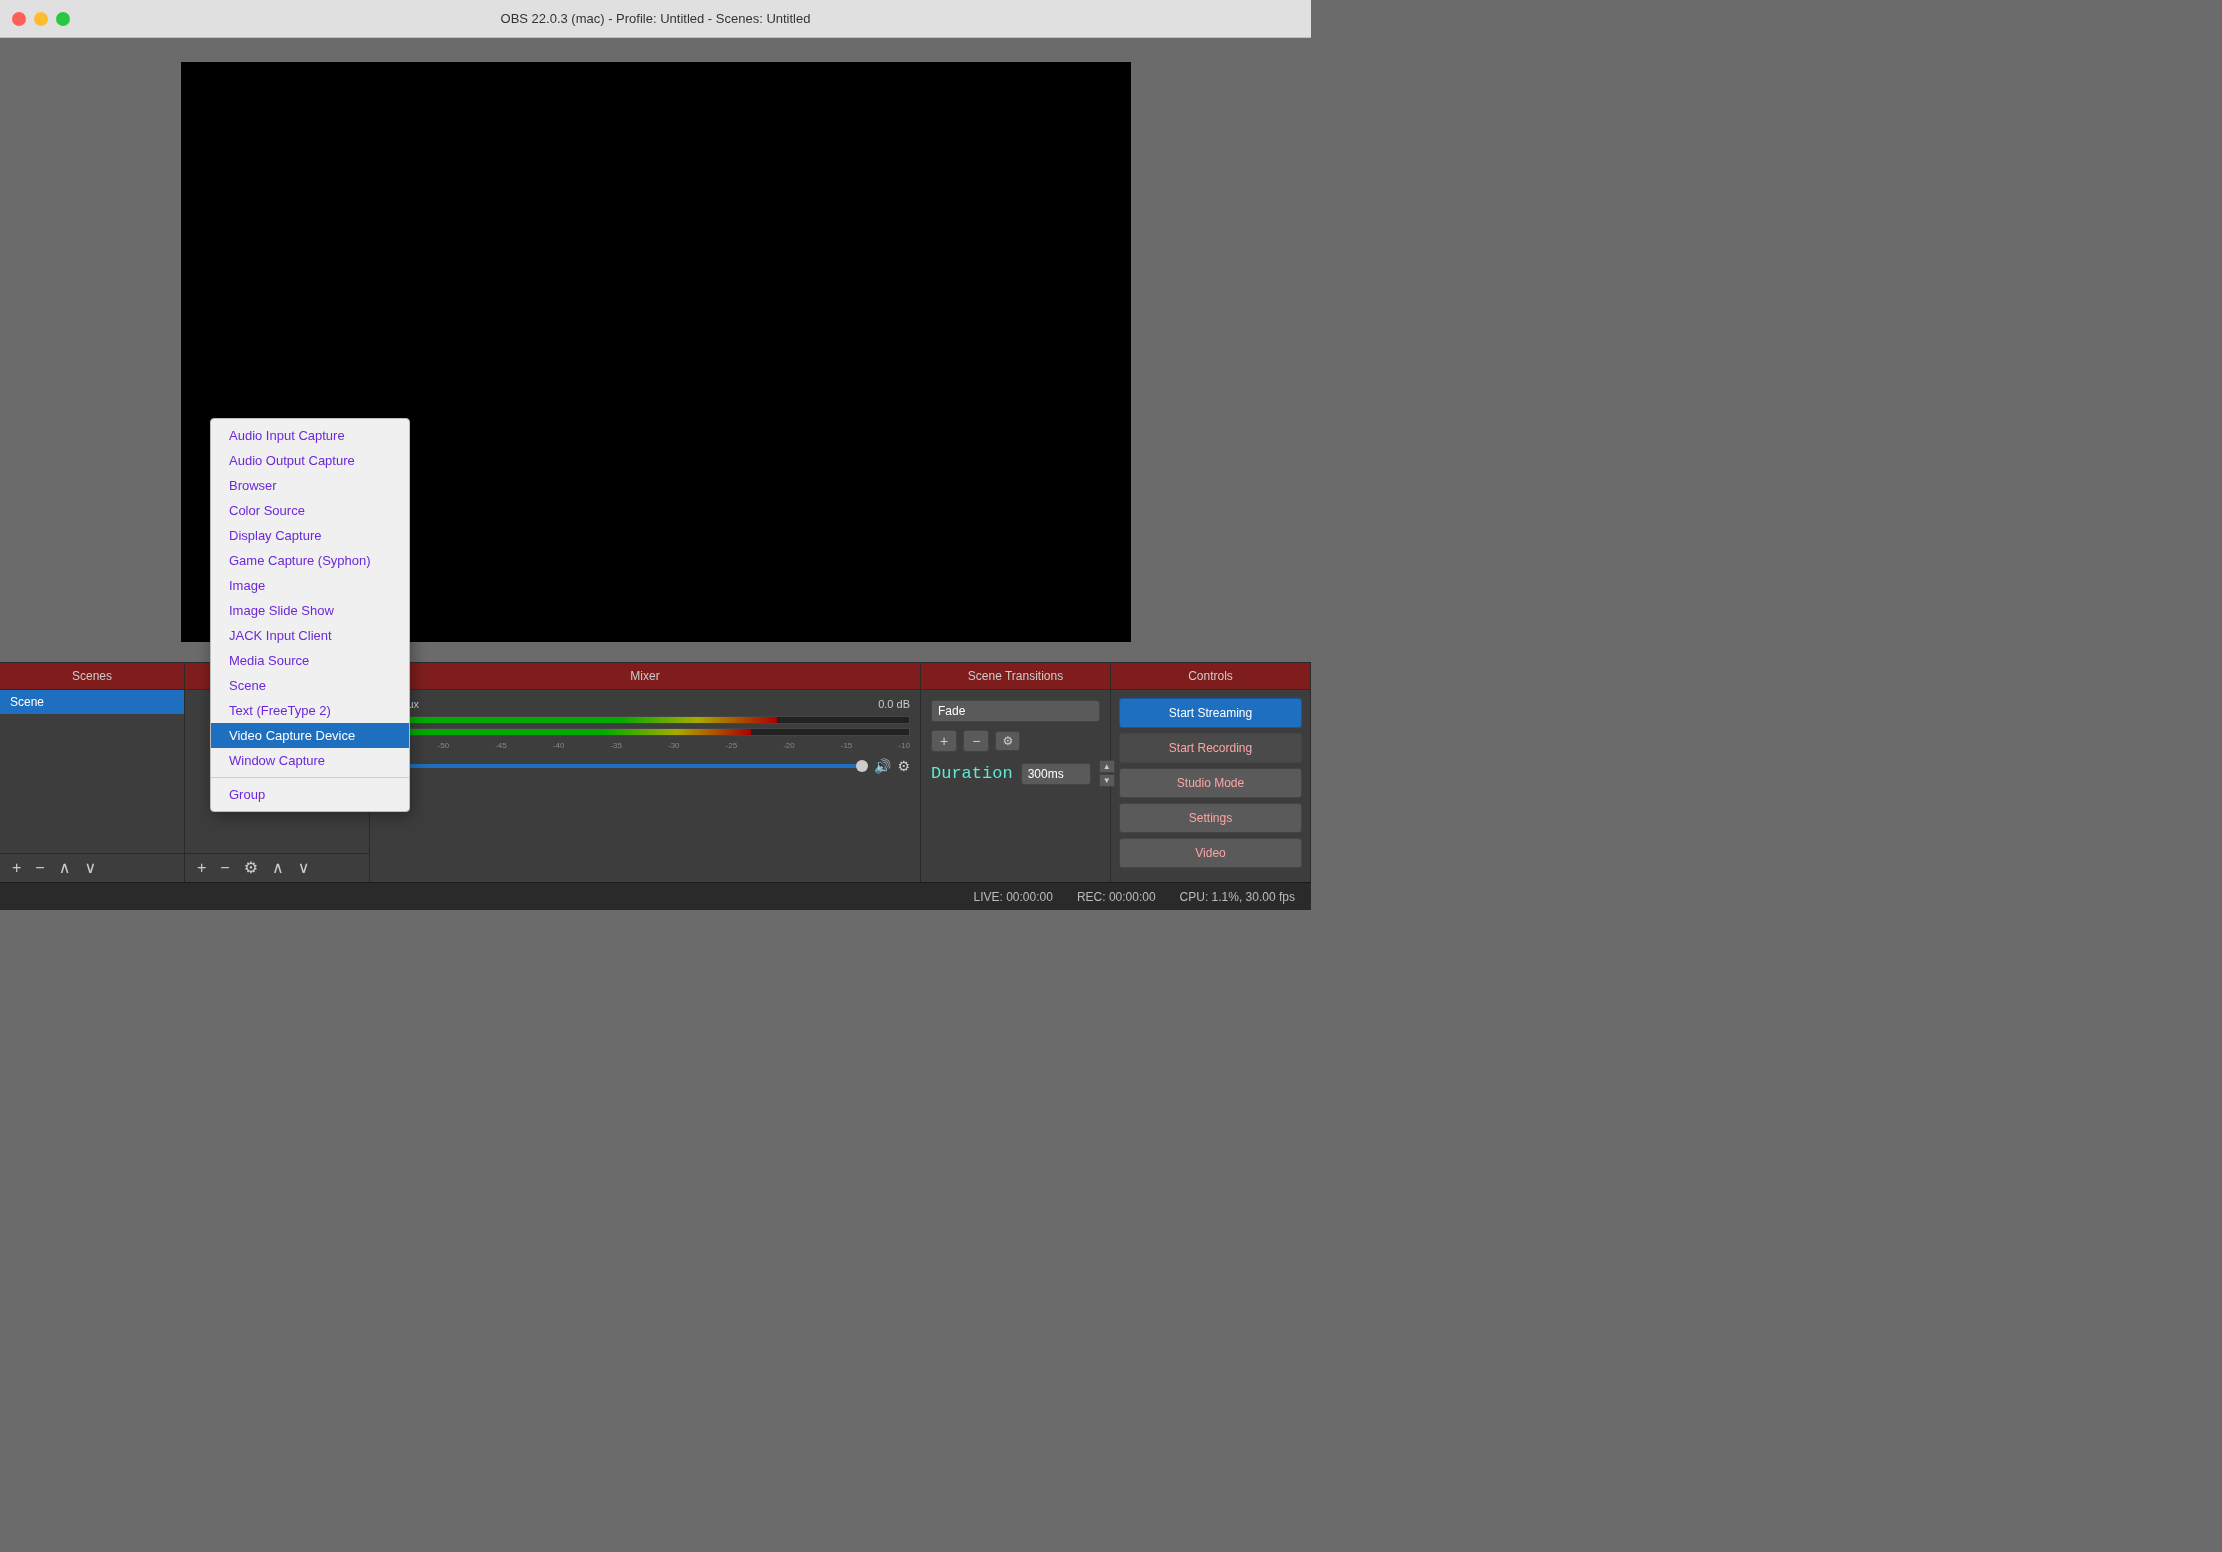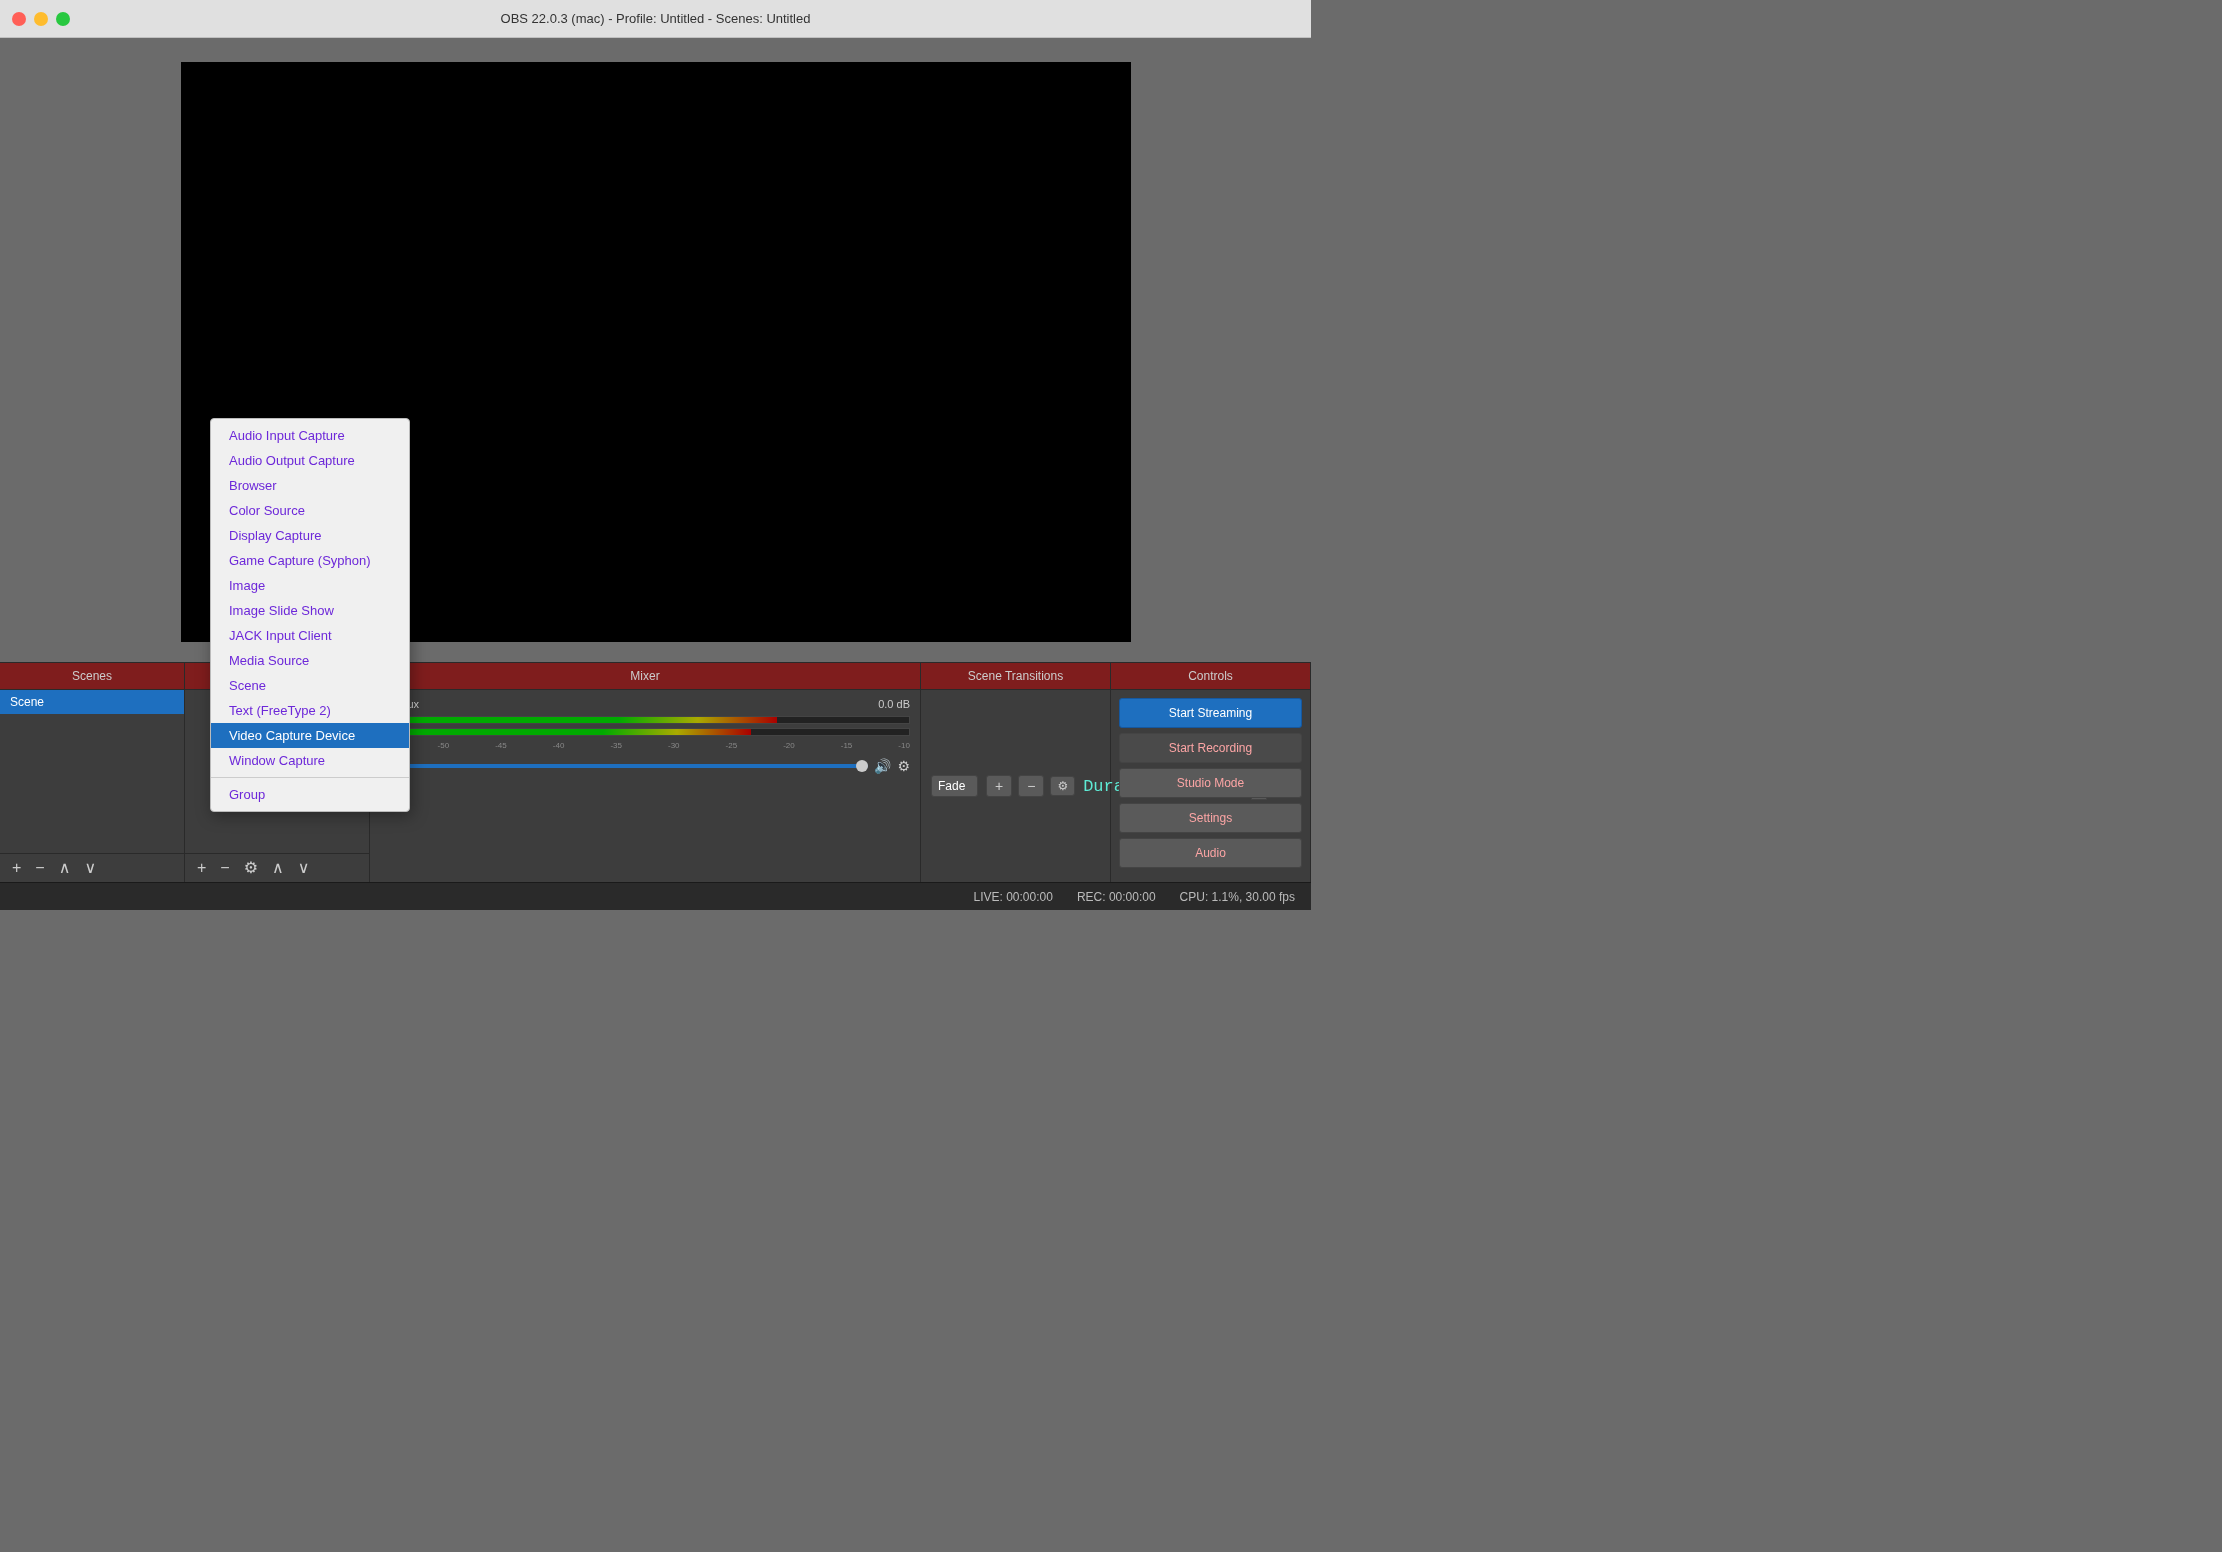--- a/index.html
+++ b/index.html
@@ -216,21 +216,21 @@
     }
 
     
     .transitions-panel {
       width: 190px;
       border-right: 1px solid #2a2a2a;
     }
     .transitions-content {
       padding: 10px;
       display: flex;
-      flex-direction: row;
+      flex-direction: column;
       gap: 8px;
       flex: 1;
     }
     .transition-select-row {
       display: flex;
       align-items: center;
       gap: 6px;
     }
     .transition-select {
       flex: 1;
@@ -475,21 +475,21 @@
       </div>
     </div>
 
     <div class="controls-panel panel">
       <div class="panel-header">Controls</div>
       <div class="controls-content">
         <button class="ctrl-btn start-streaming">Start Streaming</button>
         <button class="ctrl-btn start-recording">Start Recording</button>
         <button class="ctrl-btn">Studio Mode</button>
         <button class="ctrl-btn">Settings</button>
-        <button class="ctrl-btn">Audio</button>
+        <button class="ctrl-btn">Video</button>
       </div>
     </div>
 
   </div>
 
   <div class="statusbar">
     <span class="status-item">LIVE: 00:00:00</span>
     <span class="status-item">REC: 00:00:00</span>
     <span class="status-item">CPU: 1.1%, 30.00 fps</span>
   </div>

